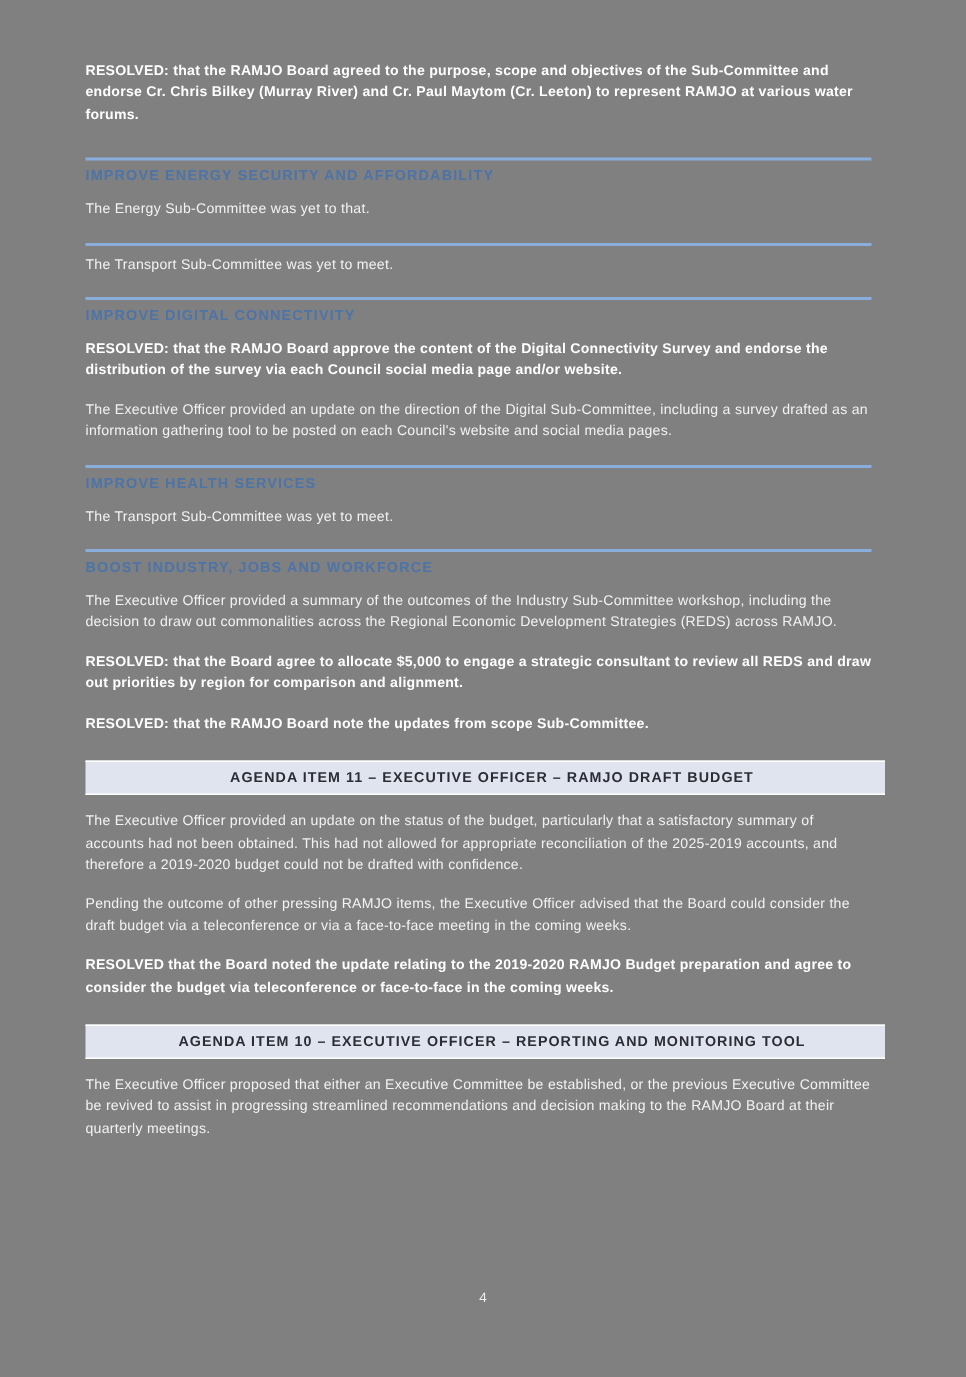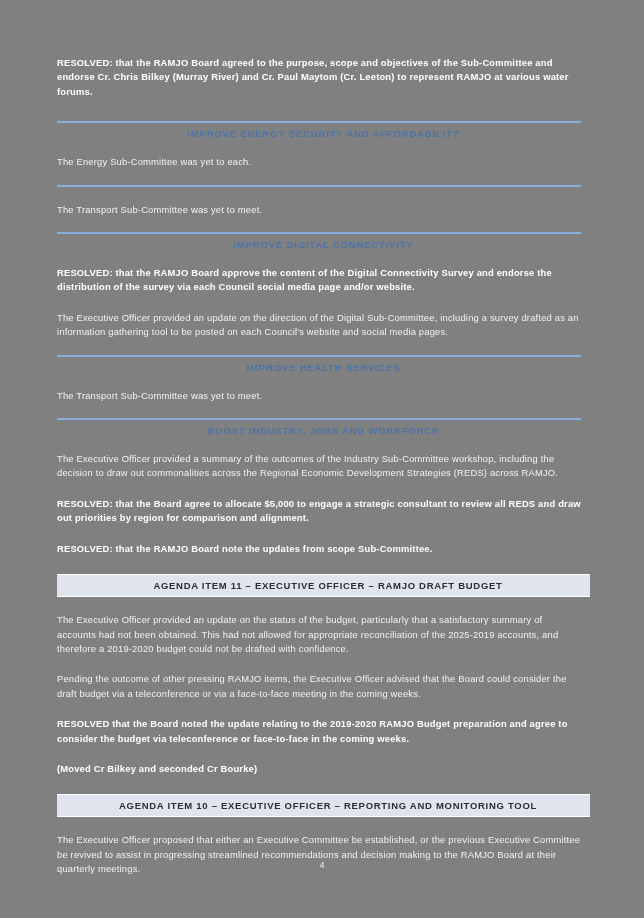--- a/index.html
+++ b/index.html
@@ -21,21 +21,21 @@
     width: 644px;
     height: 918px;
     box-sizing: border-box;
     padding: 40px 54px 0 57px;
   }
   .body-text {
     font-family: "Liberation Sans", sans-serif;
     font-size: 9.4px;
     line-height: 14.4px;
     color: #ffffff;
-    margin: 16px 0 12px 0;
+    margin: 0 0 12px 0;
     letter-spacing: 0.02em;
     max-width: 525px;
     text-align: left;
   }
   .body-text.bold {
     font-weight: bold;
     color: #ffffff;
   }
   .body-text.dim {
     color: #f2f2f2;
@@ -47,21 +47,20 @@
     margin: 0 0 5px 0;
   }
   .sec-head {
     font-family: "Liberation Sans", sans-serif;
     font-size: 9.6px;
     font-weight: bold;
     letter-spacing: 0.08em;
     color: #4C74A8;
     margin: 0 0 9px 0;
     text-transform: uppercase;
-    text-align: center;
   }
   .section {
     margin-top: 15px;
   }
   .section.first {
     margin-top: 22px;
   }
   .agenda-bar {
     background: #DFE4EF;
     border-top: 1px solid #ffffff;
@@ -95,21 +94,21 @@
 <body>
 
 <div class="page">
 
   <p class="body-text bold">RESOLVED: that the RAMJO Board agreed to the purpose, scope and objectives of the Sub-Committee and endorse Cr. Chris Bilkey (Murray River) and Cr. Paul Maytom (Cr. Leeton) to represent RAMJO at various water forums.</p>
 
   <div id="sections-container">
       <div class="section first">
         <div class="sec-rule"></div>
         <div class="sec-head">IMPROVE ENERGY SECURITY AND AFFORDABILITY</div>
-        <p class="body-text dim">The Energy Sub-Committee was yet to each.</p>
+        <p class="body-text dim">The Energy Sub-Committee was yet to that.</p>
       </div>
       <div class="section">
         <div class="sec-rule"></div>
         <p class="body-text dim">The Transport Sub-Committee was yet to meet.</p>
       </div>
       <div class="section">
         <div class="sec-rule"></div>
         <div class="sec-head">IMPROVE DIGITAL CONNECTIVITY</div>
         <p class="body-text bold">RESOLVED: that the RAMJO Board approve the content of the Digital Connectivity Survey and endorse the distribution of the survey via each Council social media page and/or website.</p>
         <p class="body-text dim">The Executive Officer provided an update on the direction of the Digital Sub-Committee, including a survey drafted as an information gathering tool to be posted on each Council's website and social media pages.</p>
@@ -128,21 +127,20 @@
       </div>
     </div>
 
   <div id="agenda-container">
       <div class="agenda-bar">
         <div class="agenda-bar-text">AGENDA ITEM 11 – EXECUTIVE OFFICER – RAMJO DRAFT BUDGET</div>
       </div>
       <p class="body-text dim">The Executive Officer provided an update on the status of the budget, particularly that a satisfactory summary of accounts had not been obtained.  This had not allowed for appropriate reconciliation of the 2025-2019 accounts, and therefore a 2019-2020 budget could not be drafted with confidence.</p>
       <p class="body-text dim">Pending the outcome of other pressing RAMJO items, the Executive Officer advised that the Board could consider the draft budget via a teleconference or via a face-to-face meeting in the coming weeks.</p>
       <p class="body-text bold">RESOLVED that the Board noted the update relating to the 2019-2020 RAMJO Budget preparation and agree to consider the budget via teleconference or face-to-face in the coming weeks.</p>
-      <p class="body-text bold">(Moved Cr Bilkey and seconded Cr Bourke)</p>
       <div class="agenda-bar">
         <div class="agenda-bar-text">AGENDA ITEM 10 – EXECUTIVE OFFICER – REPORTING AND MONITORING TOOL</div>
       </div>
       <p class="body-text dim">The Executive Officer proposed that either an Executive Committee be established, or the previous Executive Committee be revived to assist in progressing streamlined recommendations and decision making to the RAMJO Board at their quarterly meetings.</p>
     </div>
 
 </div>
 
 <div class="page-number">4</div>
 

